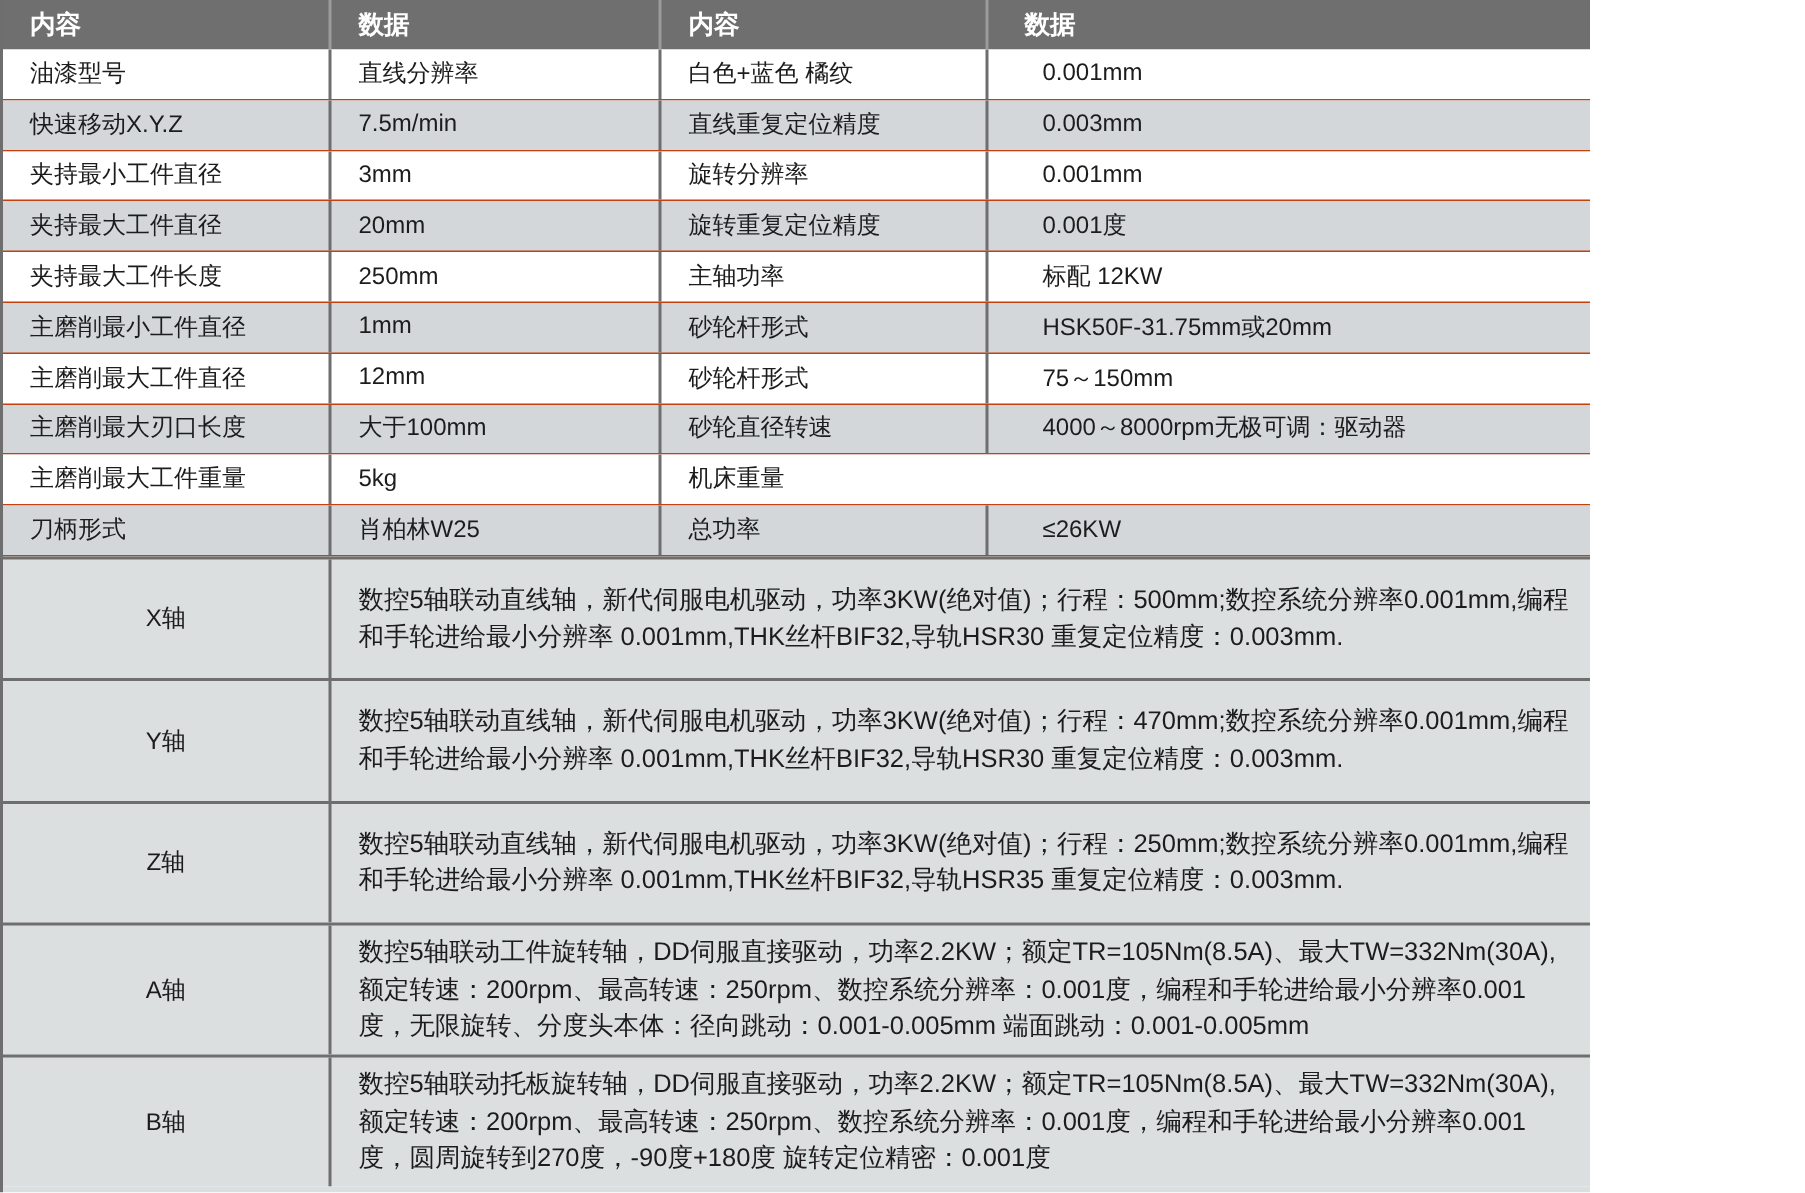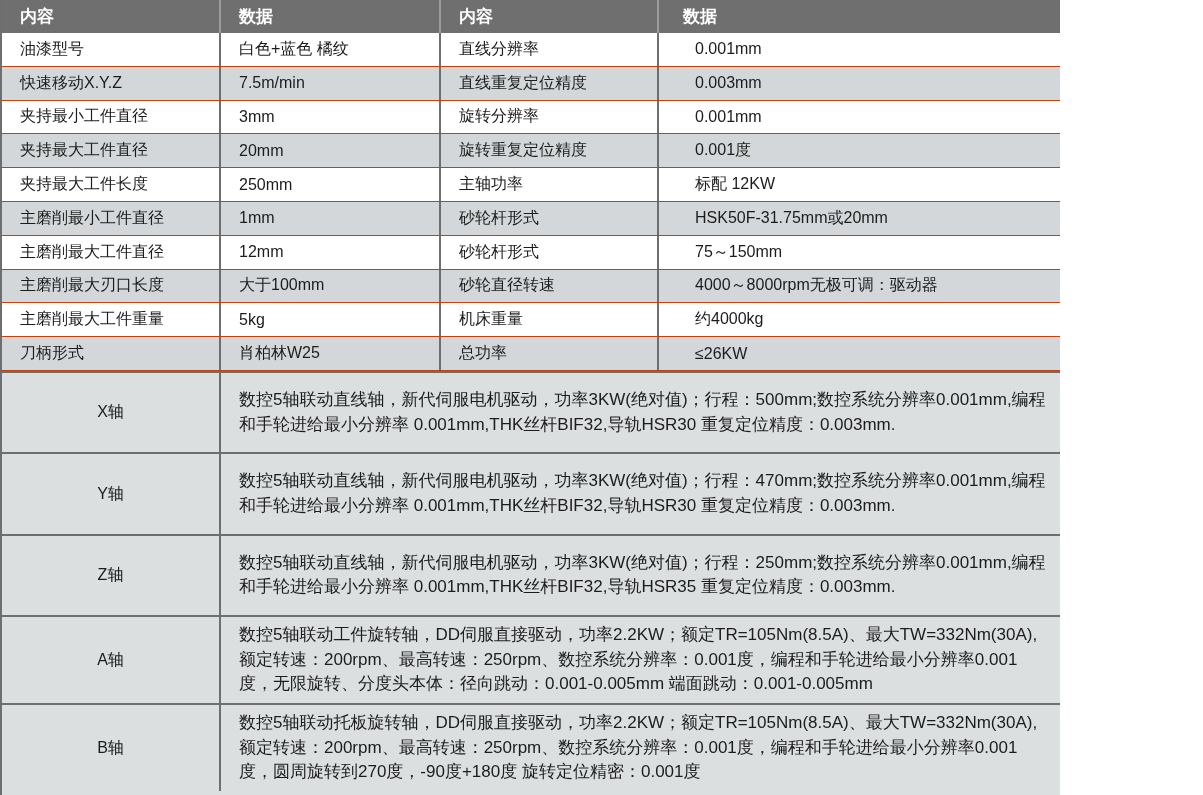--- a/index.html
+++ b/index.html
@@ -83,22 +83,22 @@
   <div class="head-row">
     <div class="hcell c1">内容</div>
     <div class="hcell c2">数据</div>
     <div class="hcell c3">内容</div>
     <div class="hcell c4">数据</div>
   </div>
 
   <div class="spec-rows">
     <div class="spec-row">
       <div class="cell c1">油漆型号</div>
+      <div class="cell c3">直线分辨率</div>
       <div class="cell c2">白色+蓝色 橘纹</div>
-      <div class="cell c3">直线分辨率</div>
       <div class="cell c4">0.001mm</div>
     </div>
     <div class="spec-row">
       <div class="cell c1">快速移动X.Y.Z</div>
       <div class="cell c2">7.5m/min</div>
       <div class="cell c3">直线重复定位精度</div>
       <div class="cell c4">0.003mm</div>
     </div>
     <div class="spec-row">
       <div class="cell c1">夹持最小工件直径</div>
@@ -133,21 +133,20 @@
     <div class="spec-row">
       <div class="cell c1">主磨削最大刃口长度</div>
       <div class="cell c2">大于100mm</div>
       <div class="cell c3">砂轮直径转速</div>
       <div class="cell c4">4000～8000rpm无极可调：驱动器</div>
     </div>
     <div class="spec-row">
       <div class="cell c1">主磨削最大工件重量</div>
       <div class="cell c2">5kg</div>
       <div class="cell c3">机床重量</div>
-      <div class="cell c4">约4000kg</div>
     </div>
     <div class="spec-row">
       <div class="cell c1">刀柄形式</div>
       <div class="cell c2">肖柏林W25</div>
       <div class="cell c3">总功率</div>
       <div class="cell c4">≤26KW</div>
     </div>
   </div>
 
   <div class="axis-rows">

